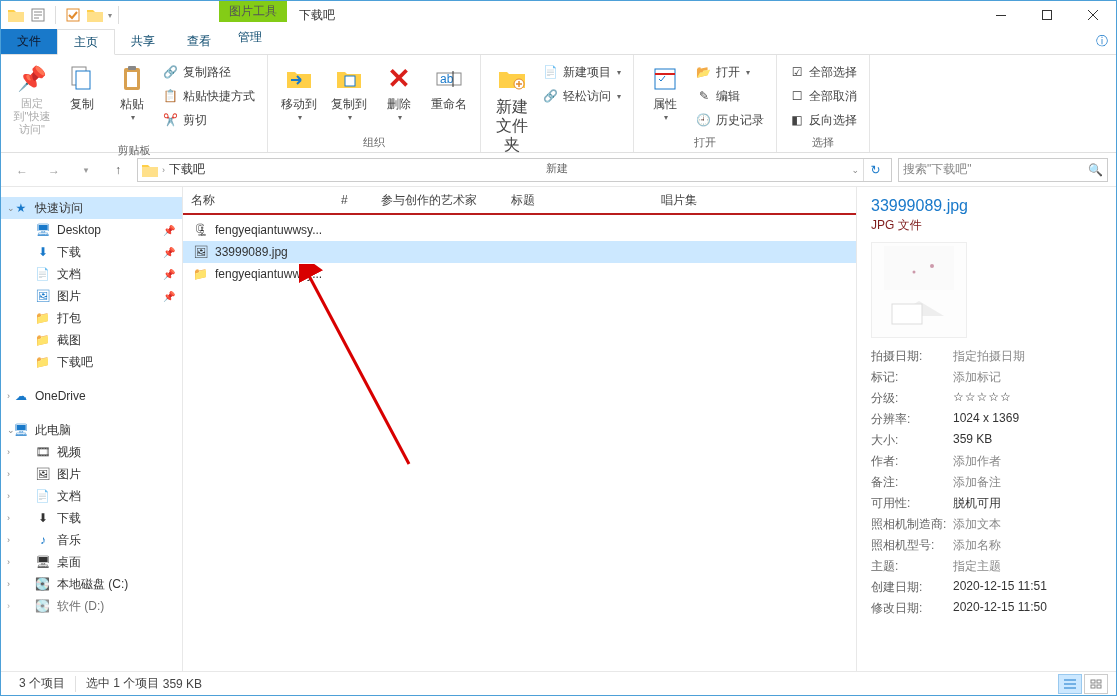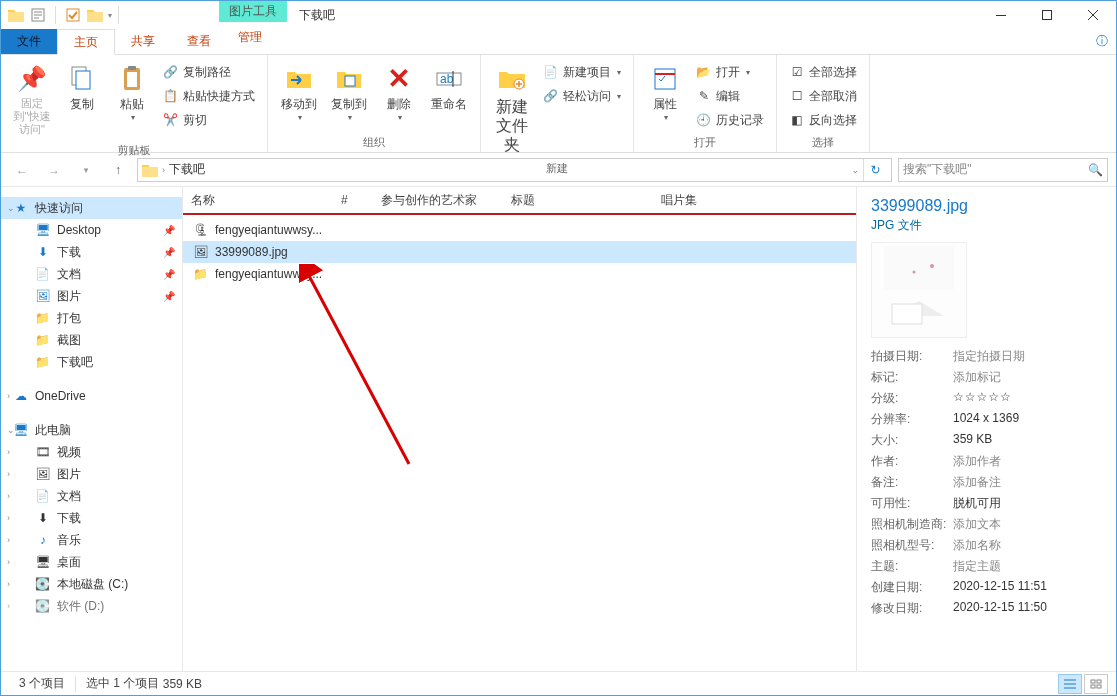--- a/index.html
+++ b/index.html
@@ -4,28 +4,28 @@
 <style>
 * { margin: 0; padding: 0; box-sizing: border-box; font-family: "Microsoft YaHei", "Segoe UI", sans-serif; font-size: 12px; }
 body { background: #fff; width: 1117px; height: 696px; overflow: hidden; position: relative; border: 1px solid #4da0d8; }
 
 
 .titlebar { height: 28px; background: #fff; display: flex; align-items: center; position: relative; }
 .titlebar .qat { display: flex; align-items: center; padding-left: 6px; gap: 2px; }
 .titlebar .qat .folder-ico { width: 18px; height: 18px; display:flex; align-items:center; justify-content:center; }
 .titlebar .qat-item { width: 22px; height: 22px; display:flex; align-items:center; justify-content:center; }
 .titlebar .qat-sep { width:1px; height:18px; background:#ddd; margin:0 4px;}
-.titlebar .tool-tab { position:absolute; left:218px; top:0; background:#5eead4; padding:2px 10px; text-align:center; color:#555; }
+.titlebar .tool-tab { position:absolute; left:218px; top:0; background:#84cc16; padding:2px 10px; text-align:center; color:#555; }
 .titlebar .title-text { position:absolute; left:298px; top:6px; color:#333; }
 .titlebar .win-controls { position:absolute; right:0; top:0; display:flex; }
 .titlebar .win-btn { width:46px; height:28px; display:flex; align-items:center; justify-content:center; color:#333; }
 
 
 .tabs-row { height:26px; display:flex; align-items:stretch; border-bottom:1px solid #e0e0e0; position:relative; }
-.tab { padding:0 16px; display:flex; align-items:center; color:#c2410c; cursor:pointer; }
+.tab { padding:0 16px; display:flex; align-items:center; color:#0c4a6e; cursor:pointer; }
 .tab.file { background:#1979ca; color:#0f172a; }
 .tab.active { border:1px solid #e0e0e0; border-bottom:1px solid #fff; margin-bottom:-1px; }
 .tab.manage { position:absolute; left:218px; width:62px; justify-content:center; }
 .tabs-row .help { position:absolute; right:8px; top:4px; color:#1979ca; }
 
 
 .ribbon { height:98px; background:#fff; display:flex; border-bottom:1px solid #e0e0e0; }
 .ribbon-group { border-right:1px solid #e5e5e5; padding:4px 8px 2px 8px; display:flex; flex-direction:column; justify-content:space-between; align-items:center; }
 .ribbon-group .group-body { display:flex; align-items:flex-start; gap:4px; flex:1; }
 .ribbon-group .group-label { color:#666; font-size:11px; text-align:center; padding-top:2px; }
@@ -64,21 +64,21 @@
 .col-headers { height:28px; border-bottom:2px solid #b91c1c; display:flex; align-items:center; color:#444; }
 .col-headers .col { padding:0 8px; height:100%; display:flex; align-items:center; border-right:1px solid transparent; }
 .file-list { flex:1; overflow:auto; padding-top:4px; }
 .file-row { height:22px; display:flex; align-items:center; padding-left:10px; gap:6px; color:#333; }
 .file-row.selected { background:#cce8ff; }
 .file-row .fico { width:16px; height:16px; display:flex; align-items:center; justify-content:center; }
 
 
 .details { width:260px; border-left:1px solid #e8e8e8; padding:10px 14px; overflow-y:auto; }
 .details .d-title { color:#1979ca; font-size:16px; margin-bottom:2px; }
-.details .d-type { color:#0369a1; margin-bottom:8px; }
+.details .d-type { color:#7f1d1d; margin-bottom:8px; }
 .details .thumb { width:96px; height:96px; background:#fdfdfd; border:1px solid #eee; margin-bottom:10px; display:flex; align-items:center; justify-content:center; }
 .details .prop-row { display:flex; margin-bottom:4px; }
 .details .prop-label { width:82px; color:#666; }
 .details .prop-value { color:#333; }
 .details .prop-value.placeholder { color:#888; }
 .stars { color:#ccc; letter-spacing:1px; }
 
 
 .statusbar { position:absolute; bottom:0; left:0; right:0; height:24px; border-top:1px solid #e8e8e8; display:flex; align-items:center; padding:0 8px; color:#444; background:#fff; }
 .statusbar .seg { padding:0 10px; border-right:1px solid #e0e0e0; height:16px; display:flex; align-items:center; }

